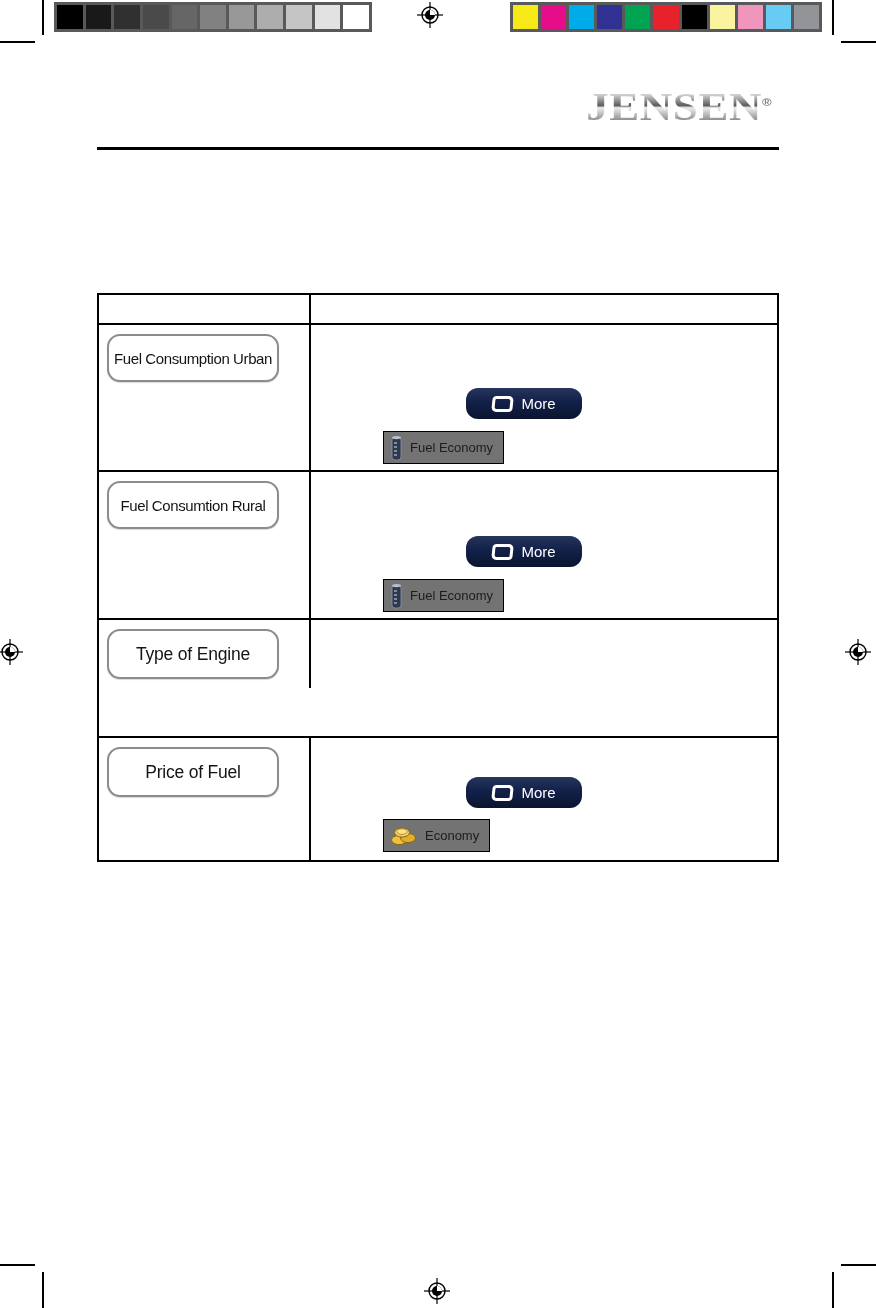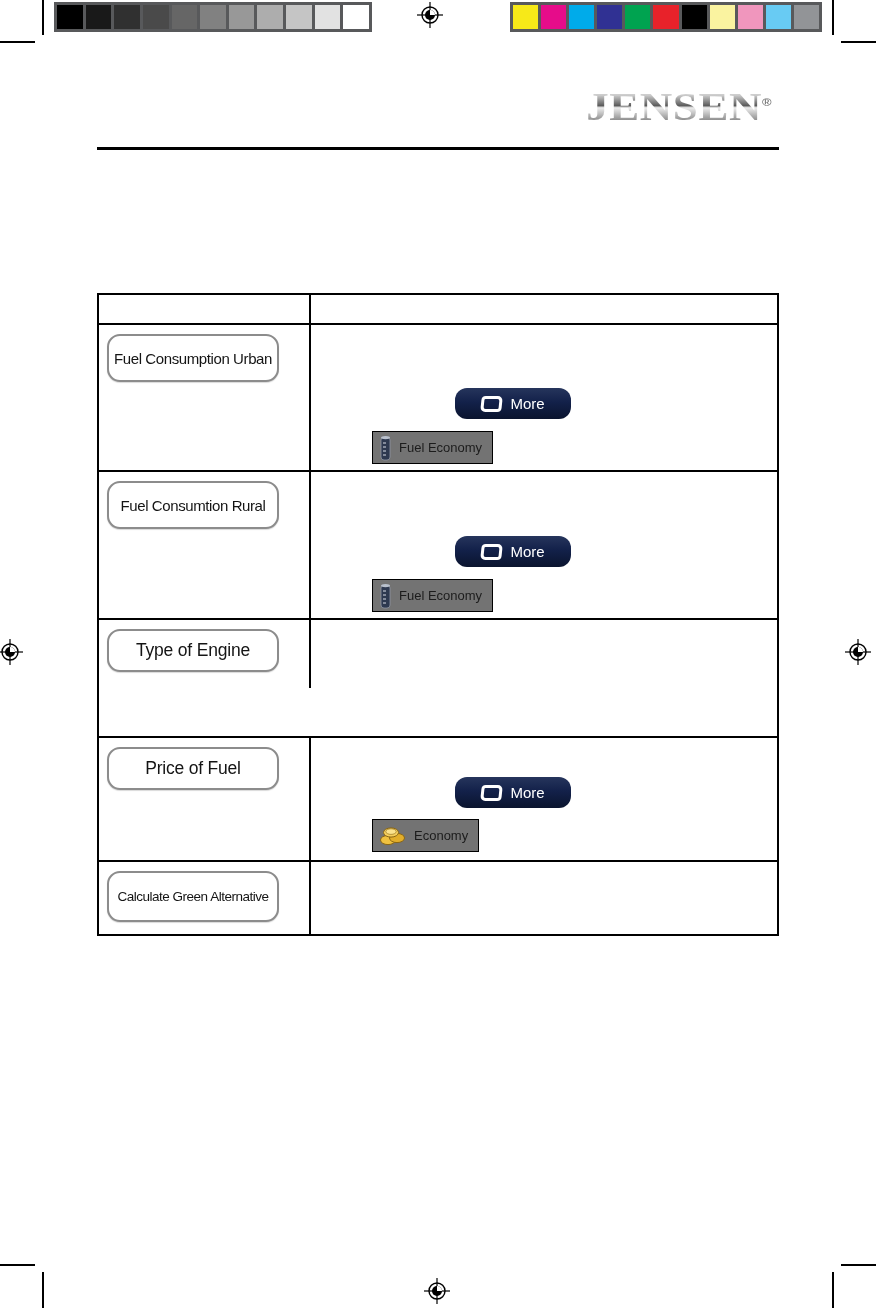--- a/index.html
+++ b/index.html
@@ -46,39 +46,39 @@
   .brand .reg{
     font-size:13px;color:#7d7d7d;vertical-align:super;font-family:"Liberation Sans",sans-serif;
     -webkit-text-fill-color:#7d7d7d;
   }
   .header-rule{position:absolute;left:97px;top:147px;width:682px;height:3px;background:#000;}
   
   .spec-table{
     position:absolute;left:97px;top:293px;width:682px;
     border:2px solid #000;box-sizing:border-box;background:#fff;
   }
-  .trow{display:flex;}
+  .trow{display:flex;gap:11px;}
   .trow + .trow{border-top:2px solid #000;}
   .cell-left{width:212px;border-right:2px solid #000;box-sizing:border-box;flex:none;}
   .cell-right{flex:1;position:relative;}
   .thead{height:28px;}
   .r1{height:145px;}
   .r2{height:146px;}
   .r3{height:68px;}
   .r4{height:122px;margin-top:48px;}
   .r5{height:72px;}
   
   .ui-button{
     margin:9px 0 0 8px;width:172px;border:2px solid #8c8c8c;border-radius:13px;
     background:#fff;display:flex;align-items:center;justify-content:center;
     color:#141414;box-sizing:border-box;white-space:nowrap;
     box-shadow:0 1px 1px rgba(0,0,0,0.15);
   }
   .r1 .ui-button,.r2 .ui-button{height:48px;font-size:15px;letter-spacing:-0.4px;}
-  .r3 .ui-button,.r4 .ui-button{height:43px;font-size:17.5px;letter-spacing:-0.2px;}
+  .r3 .ui-button,.r4 .ui-button{height:50px;font-size:17.5px;letter-spacing:-0.2px;}
   .r5 .ui-button{height:51px;font-size:13.5px;letter-spacing:-0.5px;}
   
   .more-btn{
     position:absolute;left:144px;width:116px;height:31px;
     background:linear-gradient(180deg,#26355c 0%,#13214a 45%,#0a142e 100%);
     color:#fff;display:flex;align-items:center;justify-content:center;gap:8px;
     font-size:15px;border-radius:12px;
   }
   .more-icon{
     display:inline-block;width:15px;height:10px;
@@ -246,20 +246,14 @@
             <ellipse cx="18" cy="13" rx="7.5" ry="4.6" fill="#e2ae2b"></ellipse>
             <ellipse cx="12" cy="7.5" rx="7.5" ry="4.6" fill="#f5cf5e"></ellipse>
             <ellipse cx="12" cy="6.6" rx="5.2" ry="2.8" fill="#fbe28c" stroke-width="0.6"></ellipse>
           </g>
         </svg>
         <span>Economy</span>
       </div>
     </div>
   </div>
 
-  <div class="trow r5">
-    <div class="cell-left">
-      <div class="ui-button">Calculate Green Alternative</div>
-    </div>
-    <div class="cell-right"></div>
-  </div>
 
 </div>
 
 </body></html>

